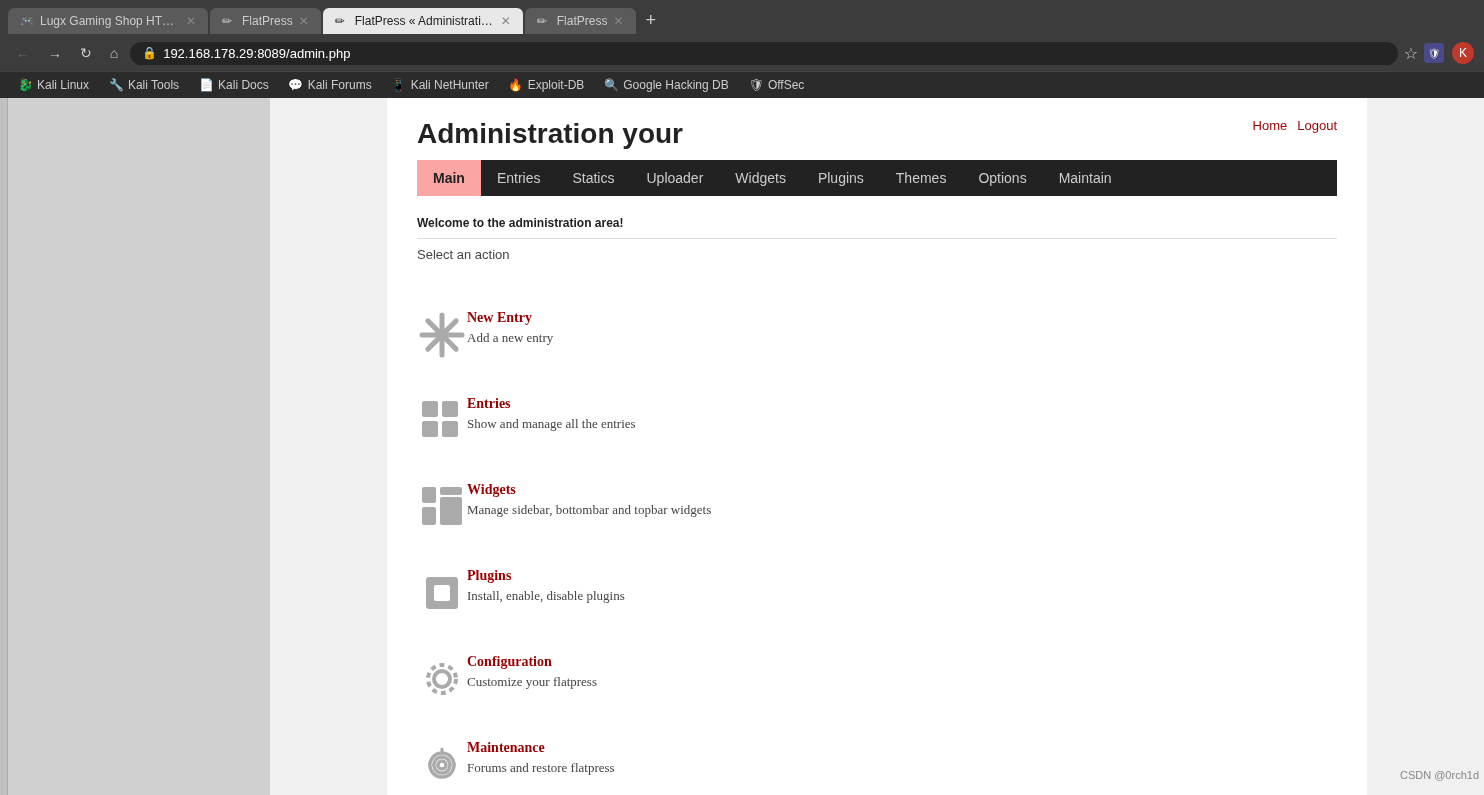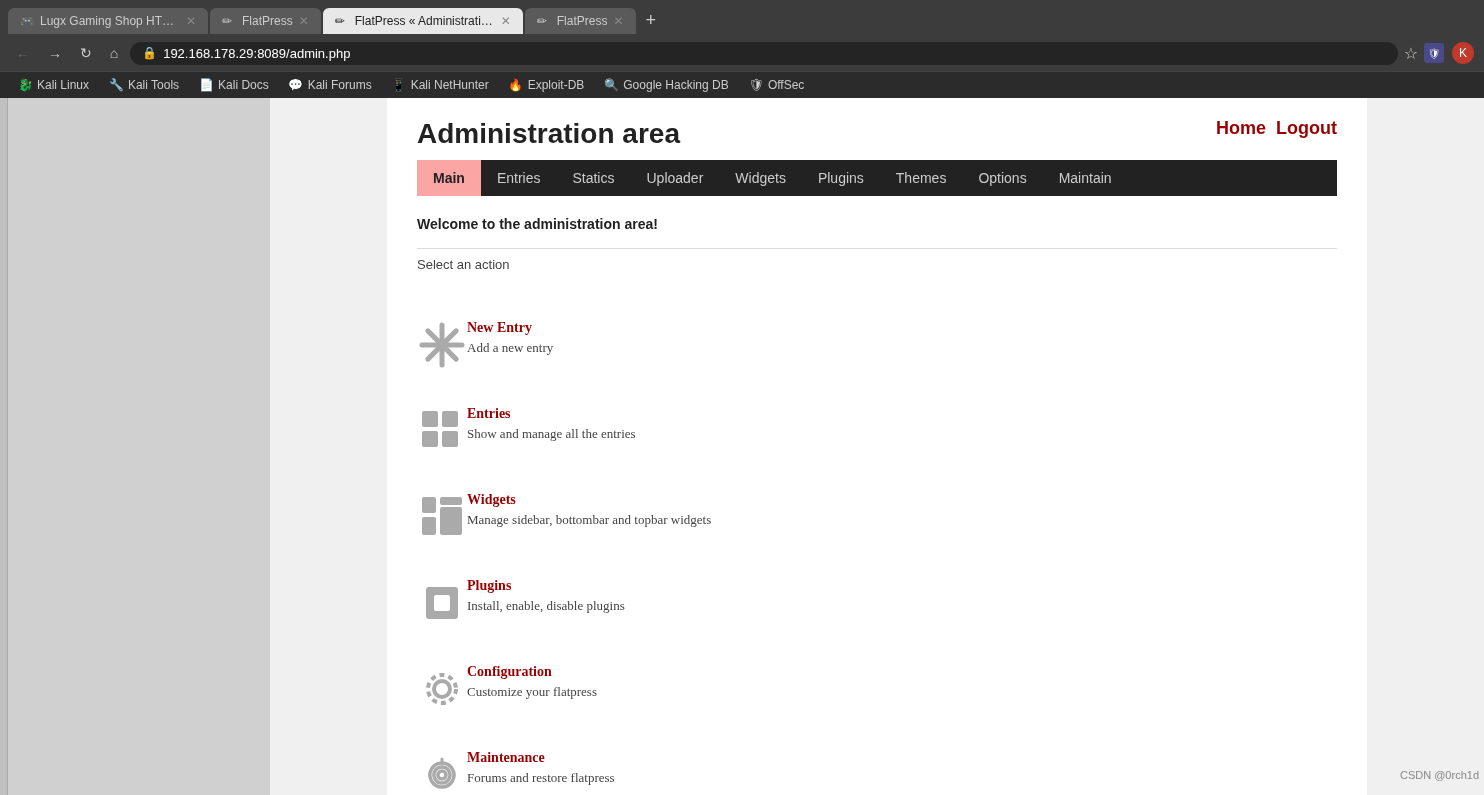--- a/index.html
+++ b/index.html
@@ -181,22 +181,21 @@
       padding-bottom: 10px;
     }
     .admin-title {
       font-size: 28px;
       font-weight: bold;
       color: #222;
     }
     .header-links {
       display: flex;
       gap: 10px;
-      font-size: 18px;
-      font-weight: bold;
+      font-size: 13px;
     }
     .header-link {
       color: #990000;
       text-decoration: none;
       cursor: pointer;
     }
 
     
     .admin-nav {
       background: #222;
@@ -213,24 +212,24 @@
       display: block;
     }
     .nav-item.active {
       color: #222;
       background: #fca5a5;
       font-weight: bold;
     }
 
     
     .welcome-heading {
-      font-size: 14px;
+      font-size: 12px;
       font-weight: bold;
       color: #222;
-      margin-bottom: 16px;
+      margin-bottom: 8px;
     }
     .select-action-text {
       font-size: 13px;
       color: #444;
       margin-bottom: 20px;
       padding-bottom: 10px;
     }
 
     
     .action-list {
@@ -370,21 +369,21 @@
 
     <div style="position:absolute;left:0;top:0;width:8px;background:#c0c0c0;height:100%;border-right:1px solid #aaa;"></div>
     <div style="position:absolute;left:10px;top:60px;display:flex;flex-direction:column;gap:40px;font-size:10px;color:#888;transform:rotate(-90deg);transform-origin:left center;">
     </div>
   </div>
 
   <div class="page-content">
     <div class="admin-wrapper">
 
       <div class="admin-header">
-        <h1 class="admin-title">Administration area</h1>
+        <h1 class="admin-title">Administration your</h1>
         <div class="header-links">
           <a class="header-link">Home</a>
           <a class="header-link">Logout</a>
         </div>
       </div>
 
       <nav class="admin-nav">
         <a class="nav-item active">Main</a>
         <a class="nav-item">Entries</a>
         <a class="nav-item">Statics</a>

